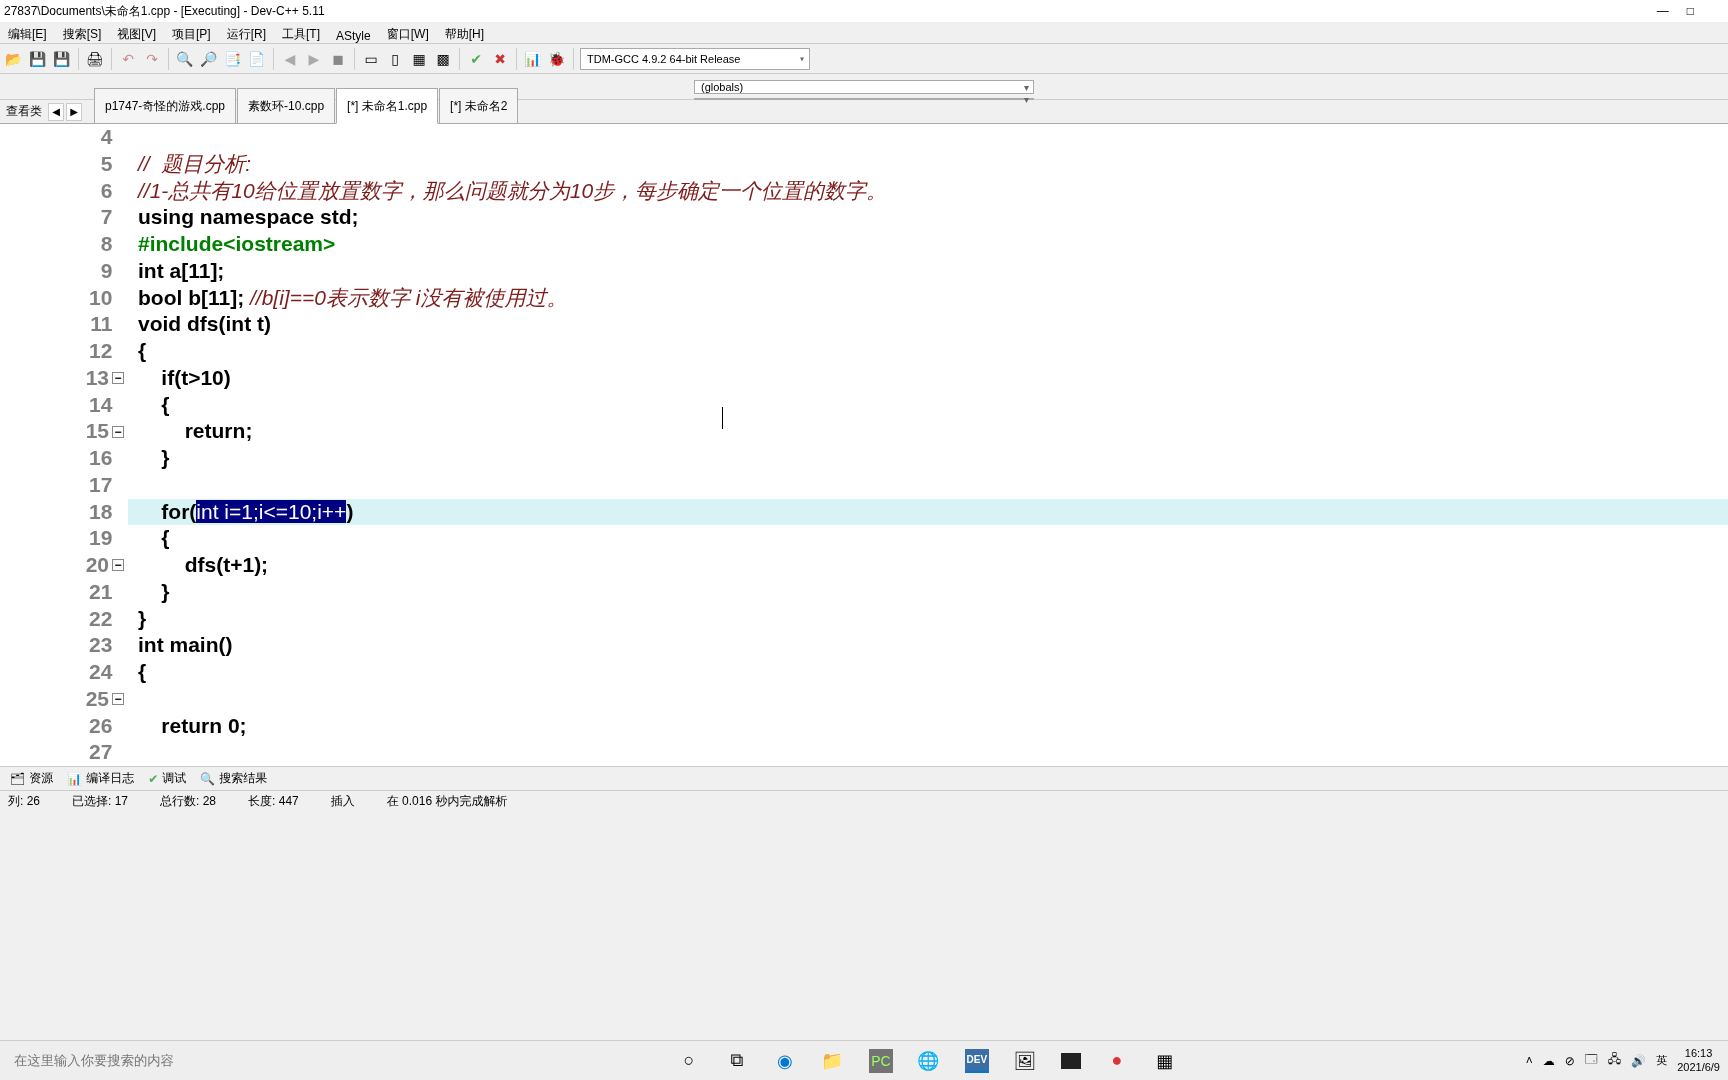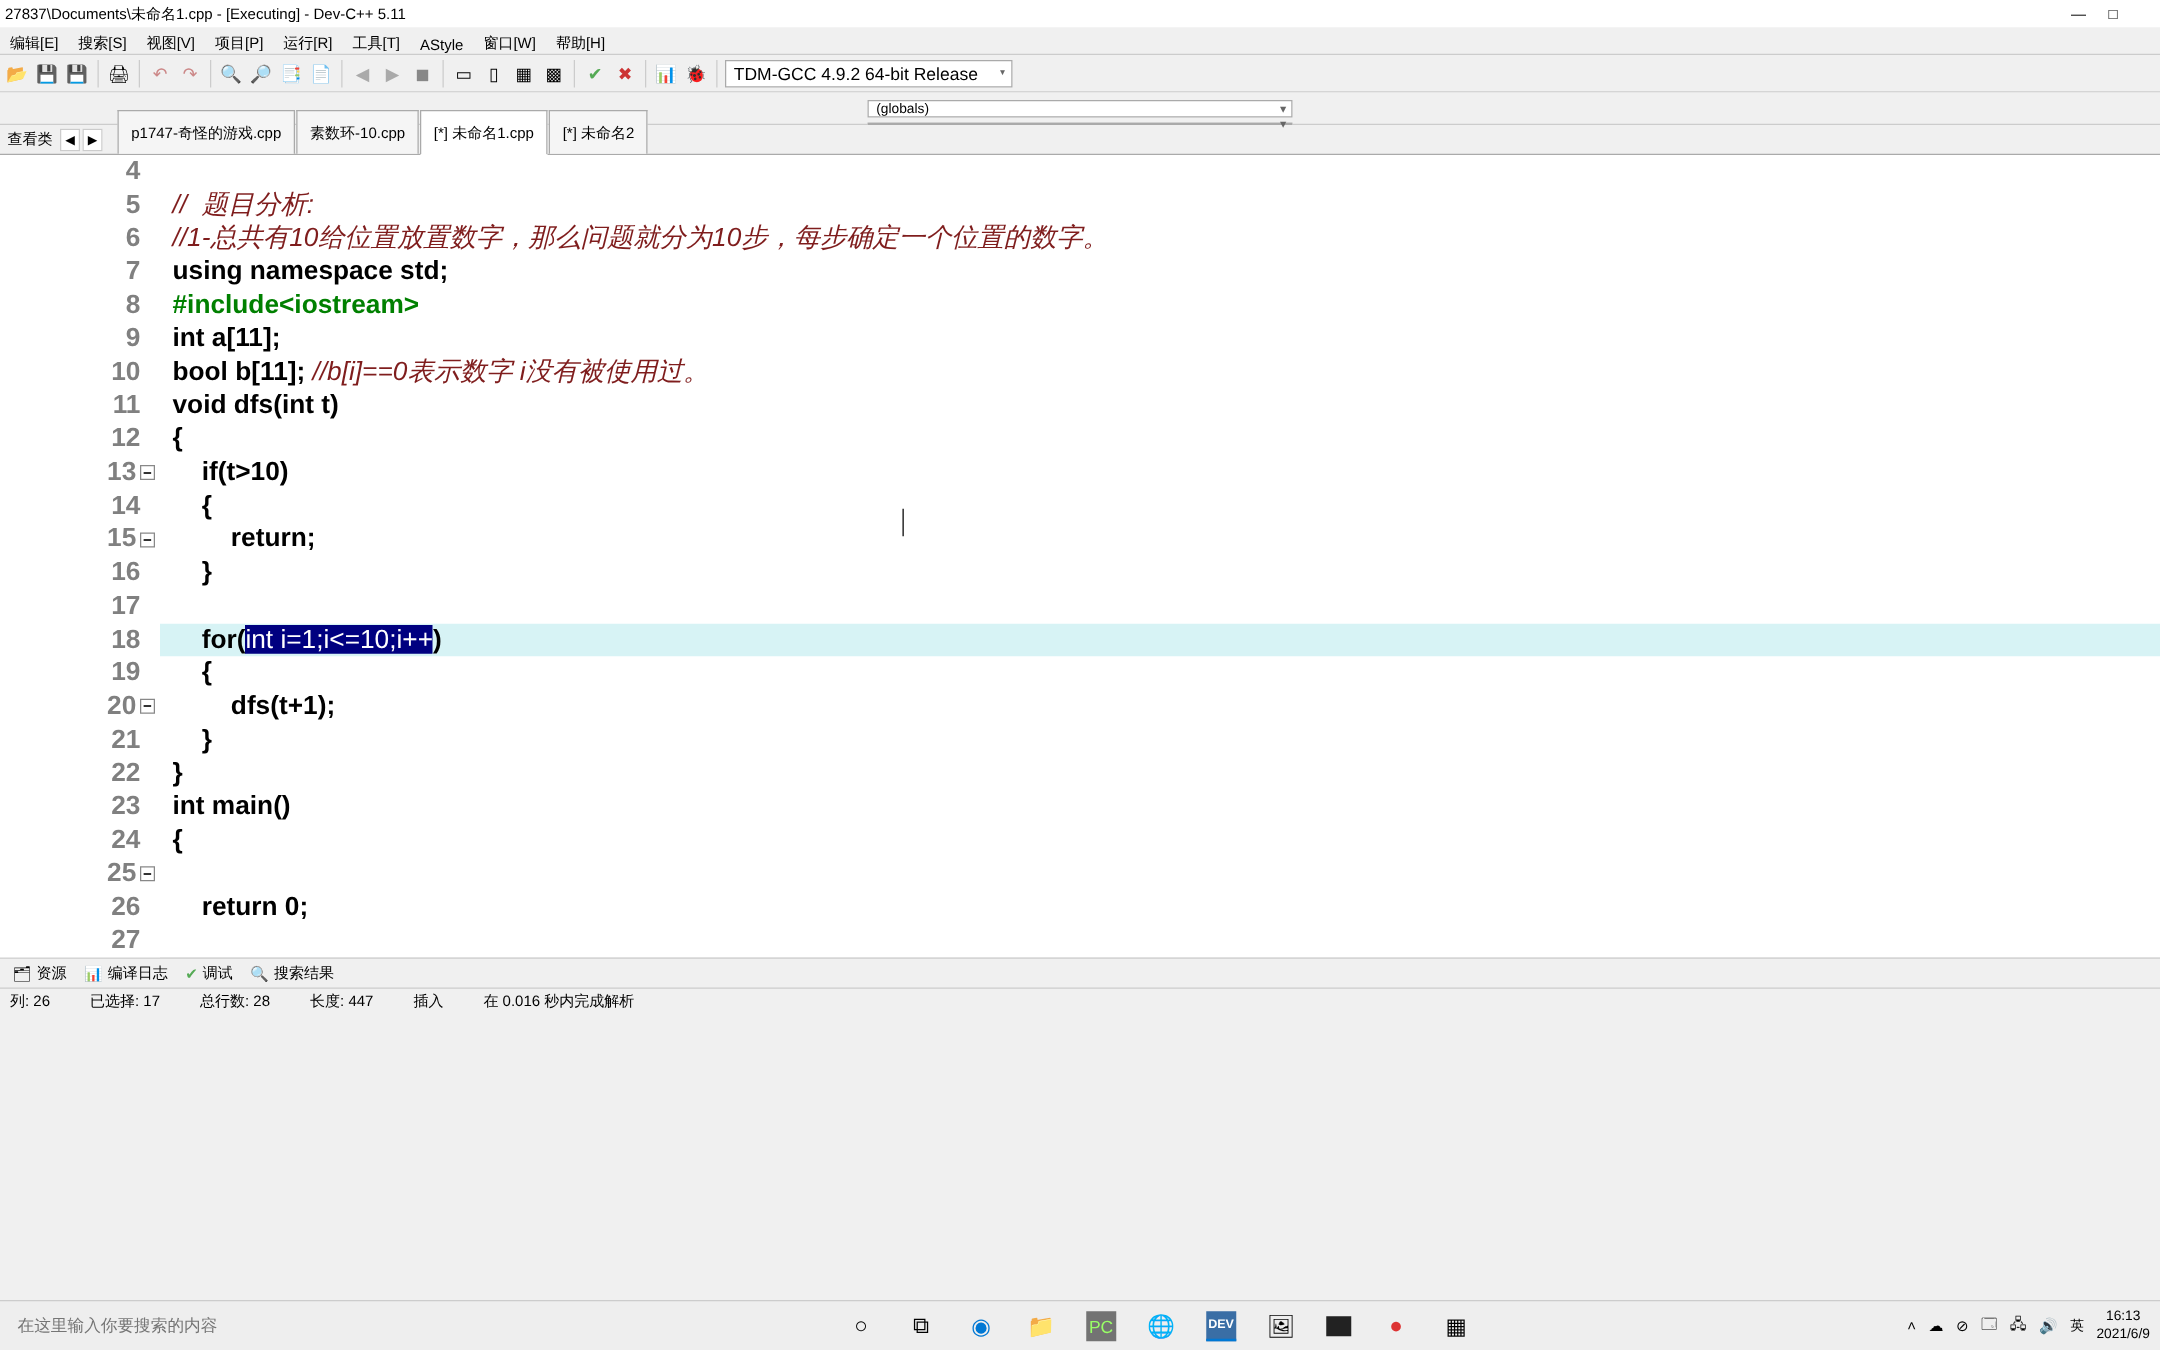--- a/index.html
+++ b/index.html
@@ -7,21 +7,21 @@
 
 .title-bar { height: 22px; background: #fff; display: flex; align-items: center; padding: 0 4px; font-size: 12px; justify-content: space-between; }
 .title-bar .right { display: flex; gap: 18px; padding-right: 30px;}
 
 .menu-bar { height: 22px; background: #f0f0f0; display: flex; align-items: flex-end; font-size: 12px; border-bottom: 1px solid #ccc; }
 .menu-bar span { padding: 0 8px; cursor: default; }
 
 .toolbar { height: 30px; background: #f0f0f0; display: flex; align-items: center; padding: 2px 4px; border-bottom: 1px solid #ccc; gap: 4px; }
 .toolbar .sep { width: 1px; height: 22px; background: #ccc; margin: 0 2px; }
 .toolbar .btn { width: 20px; height: 20px; display: flex; align-items: center; justify-content: center; font-size: 14px; cursor: pointer; }
-.toolbar .combo { border: 1px solid #aaa; background: #fff; height: 22px; padding: 0 18px 0 6px; font-size: 14px; font-family: "Courier New", monospace; display: flex; align-items: center; min-width: 230px; position: relative; }
+.toolbar .combo { border: 1px solid #aaa; background: #fff; height: 22px; padding: 0 18px 0 6px; font-size: 11px; font-family: "Courier New", monospace; display: flex; align-items: center; min-width: 230px; position: relative; }
 .toolbar .combo::after { content: "▾"; position: absolute; right: 4px; font-size: 10px; color: #666; }
 
 .toolbar2 { height: 26px; background: #f0f0f0; display: flex; align-items: center; padding: 2px 4px; border-bottom: 1px solid #ccc; gap: 4px; flex-direction: column; }
 .toolbar2 .sep { width: 1px; height: 20px; background: #ccc; margin: 0 2px; }
 .toolbar2 .combo { border: 1px solid #aaa; background: #fff; height: 20px; padding: 0 18px 0 6px; font-size: 11px; display: flex; align-items: center; position: relative; }
 .toolbar2 .combo::after { content: "▾"; position: absolute; right: 4px; font-size: 10px; color: #666; }
 
 .tabbar { height: 24px; background: #f0f0f0; display: flex; align-items: flex-end; font-size: 12px; border-bottom: 1px solid #aaa; }
 .tabbar .left-lbl { padding: 0 6px; font-size: 12px; align-self: center; }
 .tabbar .navbtn { width: 16px; height: 18px; border: 1px solid #ccc; display: flex; align-items: center; justify-content: center; font-size: 10px; margin-right: 2px; background: #fff; align-self: center; }

